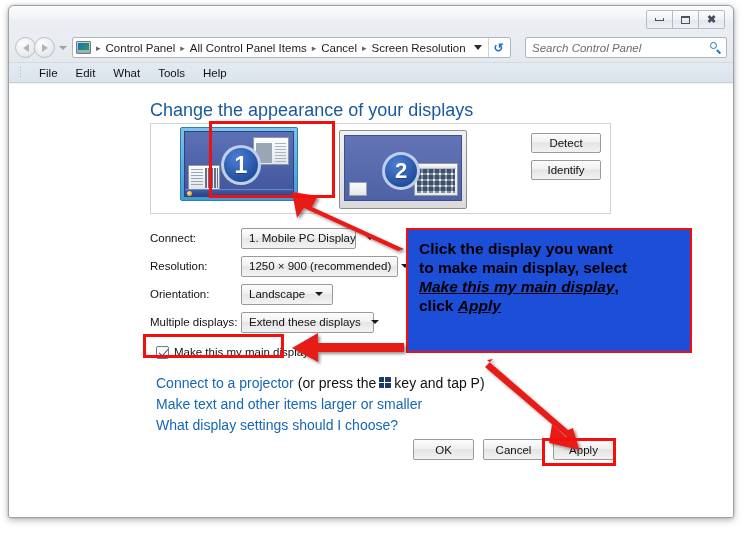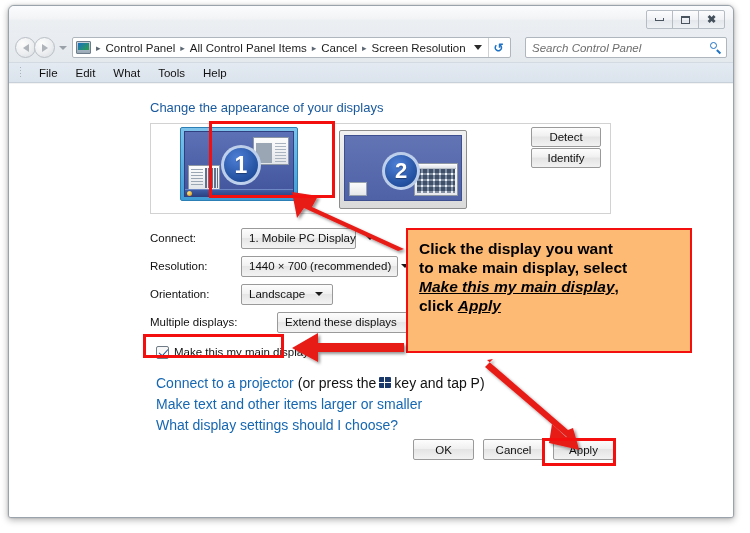--- a/index.html
+++ b/index.html
@@ -244,21 +244,21 @@
     position: absolute;
     left: 0; top: 78px;
     width: 100%;
     bottom: 0;
     background: #ffffff;
   }
   .pagetitle {
     position: absolute;
     left: 141px;
     top: 16px;
-    font-size: 13px;
+    font-size: 18px;
     color: #19599e;
     white-space: nowrap;
   }
 
   
   .preview-panel {
     position: absolute;
     left: 141px;
     top: 39px;
     width: 461px;
@@ -403,24 +403,24 @@
     left: 4px; bottom: 4px;
     width: 18px; height: 14px;
     background: linear-gradient(to bottom, #fbfbfc, #e4e7ea);
     border: 1px solid #98a2ae;
     box-sizing: border-box;
   }
 
   .side-buttons {
     position: absolute;
     right: 9px;
-    top: 3px;
+    top: 9px;
     display: flex;
     flex-direction: column;
-    gap: 1px;
+    gap: 7px;
   }
   .btn {
     background: linear-gradient(to bottom, #fdfdfd 0%, #f0f0f0 45%, #e4e4e4 50%, #f2f2f2 100%);
     border: 1px solid #9a9a9a;
     border-radius: 2px;
     font-size: 11.5px;
     color: #111111;
     display: flex;
     align-items: center;
     justify-content: center;
@@ -460,21 +460,21 @@
     width: 0; height: 0;
     border-left: 4px solid transparent;
     border-right: 4px solid transparent;
     border-top: 4px solid #1a1a1a;
     margin-left: 10px;
     flex: none;
   }
   #combo-display { width: 115px; }
   #combo-resolution { width: 157px; }
   #combo-orientation { width: 92px; align-items: center; }
-  #combo-multiple { width: 133px; margin-left: 36px; }
+  #combo-multiple { width: 133px; }
 
   .checkrow {
     position: absolute;
     left: 147px;
     top: 260px;
     display: flex;
     align-items: center;
     height: 16px;
   }
   .checkbox {
@@ -547,21 +547,21 @@
   #anno-monitor1 { left: 209px; top: 121px; width: 126px; height: 77px; }
   #anno-checkbox { left: 143px; top: 334px; width: 141px; height: 24px; }
   #anno-apply { left: 542px; top: 438px; width: 74px; height: 28px; }
 
   #callout {
     position: absolute;
     left: 406px;
     top: 228px;
     width: 286px;
     height: 125px;
-    background: #fdba74;
+    background: #1d4ed8;
     border: 2px solid #f40f0f;
     box-sizing: border-box;
     padding: 10px 11px;
     z-index: 28;
     font-size: 15.5px;
     font-weight: bold;
     color: #000000;
     line-height: 1.22;
   }
   #callout em {
@@ -674,21 +674,21 @@
       <div class="formrow">
         <span class="formlabel">Connect:</span>
         <div class="combo" id="combo-display">
           <span class="val">1. Mobile PC Display</span>
           <span class="caret"></span>
         </div>
       </div>
       <div class="formrow">
         <span class="formlabel">Resolution:</span>
         <div class="combo" id="combo-resolution">
-          <span class="val">1440 × 700 (recommended)</span>
+          <span class="val">1250 × 900 (recommended)</span>
           <span class="caret"></span>
         </div>
       </div>
       <div class="formrow">
         <span class="formlabel">Orientation:</span>
         <div class="combo" id="combo-orientation">
           <span class="val">Landscape</span>
           <span class="caret"></span>
         </div>
       </div>

